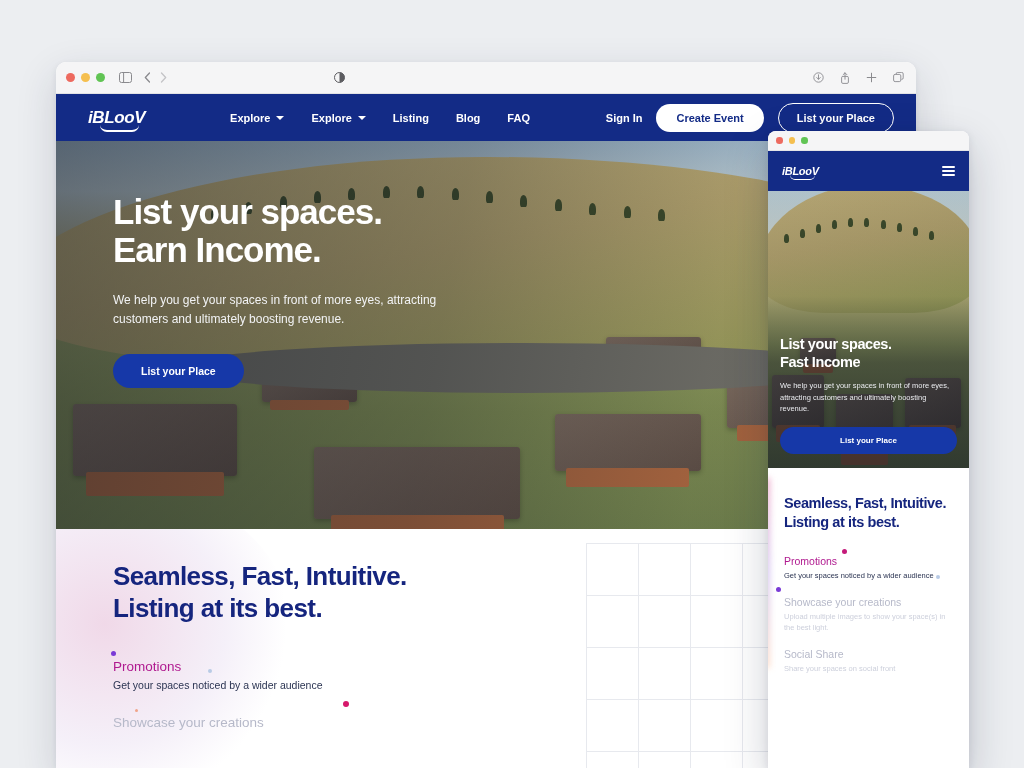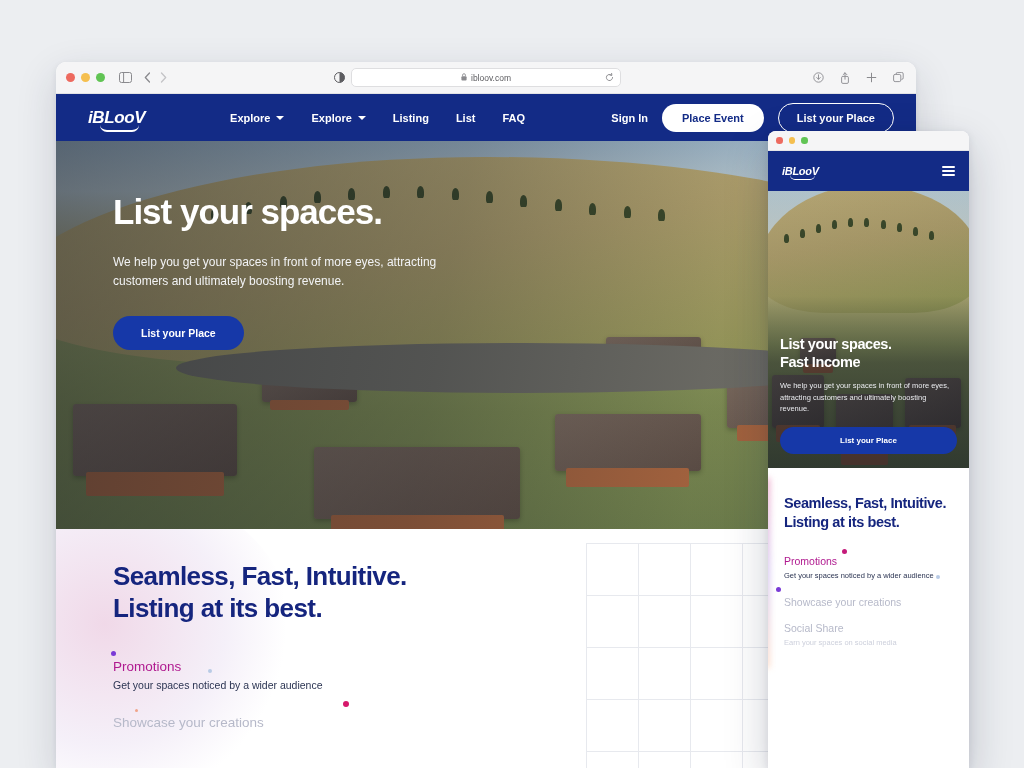--- a/index.html
+++ b/index.html
@@ -215,35 +215,20 @@
       </span>
     </span>
 
     <span class="chrome-icon" id="reader-icon">
       <svg width="11" height="11" viewBox="0 0 11 11">
           <circle cx="5.5" cy="5.5" r="5" fill="none" stroke="#5c5c60"></circle>
           <path d="M5.5 0.5 A5 5 0 0 1 5.5 10.5 Z" fill="#5c5c60"></path>
         </svg>
     </span>
 
-    <div id="url-bar">
-      <span>
-        <svg width="6" height="8" viewBox="0 0 6 8">
-            <rect x="0.4" y="3.2" width="5.2" height="4.4" rx="1" fill="#8a8a8e"></rect>
-            <path d="M1.6 3.2 V2.1 a1.4 1.4 0 0 1 2.8 0 V3.2" fill="none" stroke="#8a8a8e" stroke-width="0.85"></path>
-          </svg>
-      </span>
-      <span>ibloov.com</span>
-      <span class="chrome-icon" id="reload-icon">
-        <svg width="9" height="9" viewBox="0 0 9 9">
-            <path d="M7.6 4.5 a3.1 3.1 0 1 1 -1.1 -2.4" fill="none" stroke="#8a8a8e" stroke-width="0.95" stroke-linecap="round"></path>
-            <polyline points="6.6,0.4 6.9,2.3 5.0,2.1" fill="none" stroke="#8a8a8e" stroke-width="0.95" stroke-linecap="round" stroke-linejoin="round"></polyline>
-          </svg>
-      </span>
-    </div>
 
     <div id="chrome-right">
       <span class="chrome-icon">
         <svg width="11" height="11" viewBox="0 0 11 11">
             <circle cx="5.5" cy="5.5" r="4.7" fill="none" stroke="#8a8a8e" stroke-width="0.9"></circle>
             <line x1="5.5" y1="2.8" x2="5.5" y2="7.2" stroke="#8a8a8e" stroke-width="0.9" stroke-linecap="round"></line>
             <polyline points="3.7,5.5 5.5,7.3 7.3,5.5" fill="none" stroke="#8a8a8e" stroke-width="0.9" stroke-linecap="round" stroke-linejoin="round"></polyline>
           </svg>
       </span>
       <span class="chrome-icon">
@@ -277,27 +262,27 @@
     <div id="nav-links">
       <a class="nav-link">
         <span>Explore</span>
         <i class="caret"></i>
       </a>
       <a class="nav-link">
         <span>Explore</span>
         <i class="caret"></i>
       </a>
       <a class="nav-link">Listing</a>
-      <a class="nav-link">List</a>
+      <a class="nav-link">Blog</a>
       <a class="nav-link">FAQ</a>
     </div>
 
     <div id="nav-right">
       <a id="signin-link">Sign In</a>
-      <button id="create-event-button">Place Event</button>
+      <button id="create-event-button">Create Event</button>
       <button id="list-place-nav-button">List your Place</button>
     </div>
   </div>
 
   <div id="hero">
     <div class="hill"></div>
     <div class="treeline">
       <i class="tree" style="left:26%;top:16px"></i>
         <i class="tree" style="left:30%;top:11px"></i>
       <i class="tree" style="left:34%;top:8px"></i>
@@ -322,20 +307,21 @@
       <i class="house" style="left:64%;top:20%;width:11%;height:13%"></i>
       <i class="house" style="left:84%;top:62%;width:16%;height:24%"></i>
       <i class="house" style="left:24%;top:34%;width:11%;height:13%"></i>
     </div>
     <div class="road" style="left:14%;top:52%;width:80%;height:13%;"></div>
     <div id="hero-overlay"></div>
 
     <div id="hero-content">
       <h1 id="hero-title">
         <div>List your spaces.</div>
+        <div>Earn Income.</div>
       </h1>
       <p id="hero-sub">We help you get your spaces in front of more eyes, attracting customers and ultimately boosting revenue.</p>
       <button id="hero-cta-button">List your Place</button>
     </div>
   </div>
 
   <div id="features">
     <div id="blob-left"></div>
     <div id="panel"></div>
 
@@ -428,20 +414,21 @@
     <div class="m-feature" id="m-feature-0">
       <i class="dot" style="left:58px;top:-6px;width:5px;height:5px;background:#c41a7a"></i>
       <i class="dot" style="left:152px;top:20px;width:4px;height:4px;background:#b9cbe6"></i>
       <div class="m-name">Promotions</div>
       <div class="m-desc">Get your spaces noticed by a wider audience</div>
       <i class="dot" style="left:-8px;top:32px;width:5px;height:5px;background:#7a3ad6"></i>
     </div>
 
     <div class="m-feature dim" id="m-feature-1">
       <div class="m-name">Showcase your creations</div>
+      <div class="m-desc">Upload multiple images to show your space(s) in the best light.</div>
     </div>
 
     <div class="m-feature dim" id="m-feature-2">
       <div class="m-name">Social Share</div>
-      <div class="m-desc">Earn your spaces on social media</div>
+      <div class="m-desc">Share your spaces on social front</div>
     </div>
   </div>
 </div>
 
 </body></html>

